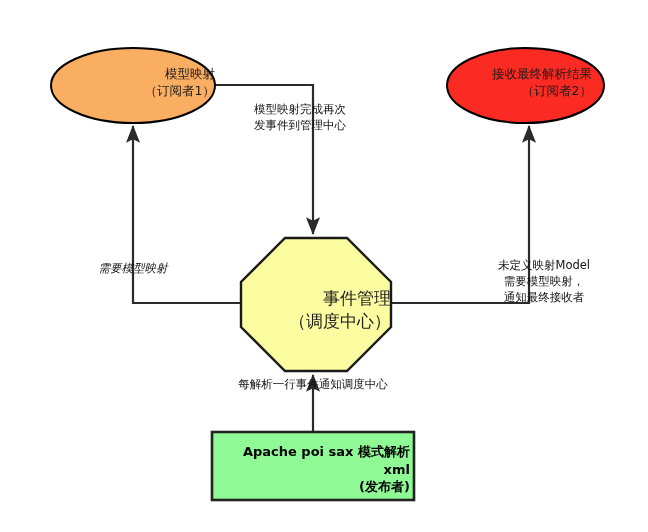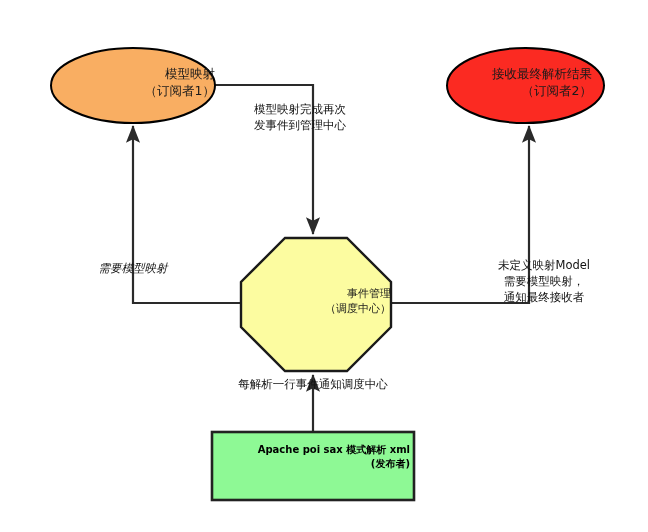--- a/index.html
+++ b/index.html
@@ -27,25 +27,25 @@
     text-align: right;
     line-height: 1.35;
     white-space: pre-line;
     pointer-events: none;
   }
   .ellipse-label {
     font-size: 12.5px;
     color: #1a1a1a;
   }
   .octagon-label {
-    font-size: 11px;
+    font-size: 17px;
     color: #1a1a1a;
   }
   .box-label {
-    font-size: 10px;
+    font-size: 13px;
     font-weight: bold;
     color: #000000;
   }
   .edge-label {
     position: absolute;
     text-align: center;
     line-height: 1.38;
     white-space: pre-line;
     font-size: 11.5px;
     color: #111111;

